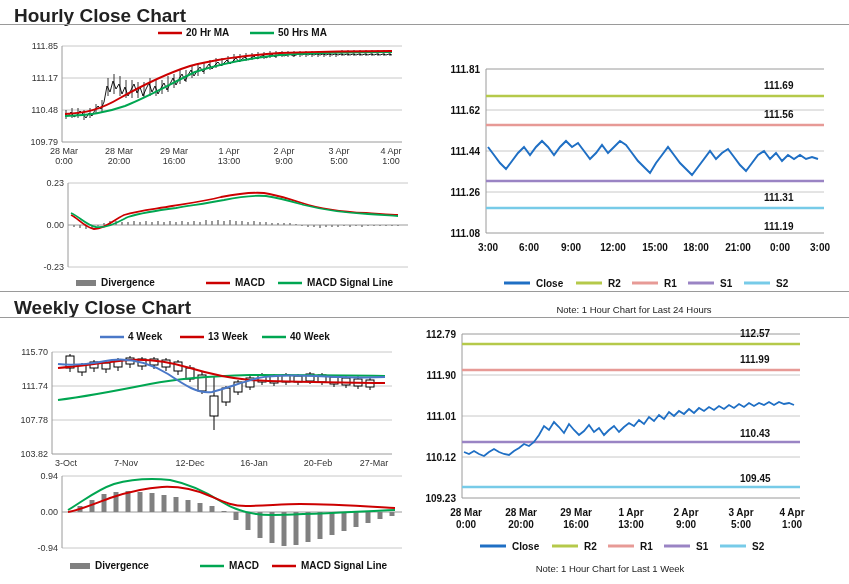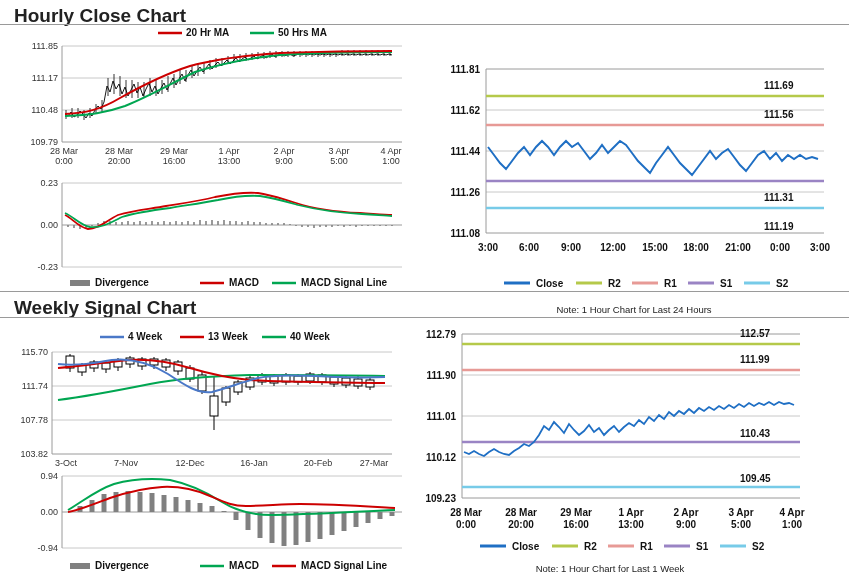--- a/index.html
+++ b/index.html
@@ -170,21 +170,21 @@
     <text class="axis-lbl" x="274" y="128" text-anchor="middle">2 Apr</text>
         <text class="axis-lbl" x="274" y="138" text-anchor="middle">9:00</text>
     <text class="axis-lbl" x="329" y="128" text-anchor="middle">3 Apr</text>
         <text class="axis-lbl" x="329" y="138" text-anchor="middle">5:00</text>
     <text class="axis-lbl" x="381" y="128" text-anchor="middle">4 Apr</text>
         <text class="axis-lbl" x="381" y="138" text-anchor="middle">1:00</text>
   </g>
 </svg>
 </div>
 
-<div class="block" style="left:10px; top:165px;">
+<div class="block" style="left:16px; top:165px;">
 <svg width="410" height="125" viewBox="0 0 410 125">
   <g>
     <line class="gridline" x1="52" y1="18" x2="392" y2="18"></line>
     <line class="axisline" x1="52" y1="60" x2="392" y2="60"></line>
     <line class="gridline" x1="52" y1="102" x2="392" y2="102"></line>
     <line class="axisline" x1="52" y1="18" x2="52" y2="102"></line>
   </g>
   <g>
     <text class="axis-lbl" x="48" y="21" text-anchor="end">0.23</text>
     <text class="axis-lbl" x="48" y="63" text-anchor="end">0.00</text>
@@ -313,21 +313,21 @@
     <line x1="264" y1="228" x2="290" y2="228" stroke="#9a84c4" stroke-width="3"></line>
     <text class="legend-lbl" x="296" y="232">S1</text>
     <line x1="320" y1="228" x2="346" y2="228" stroke="#77cbe8" stroke-width="3"></line>
     <text class="legend-lbl" x="352" y="232">S2</text>
   </g>
   <text class="note-lbl" x="210" y="258" text-anchor="middle">Note: 1 Hour Chart for Last 24 Hours</text>
 </svg>
 </div>
 
 <div class="hr-rule" style="top:291px;"></div>
-<div class="panel-title" style="left:14px; top:297px;">Weekly Signal Chart</div>
+<div class="panel-title" style="left:14px; top:297px;">Weekly Close Chart</div>
 <div class="hr-rule" style="top:317px;"></div>
 
 <div class="block" style="left:0; top:320px;">
 <svg width="410" height="150" viewBox="0 0 410 150">
   <g>
     <line x1="100" y1="17" x2="124" y2="17" stroke="#4a78c8" stroke-width="2.5"></line>
     <text class="legend-lbl" x="128" y="20">4 Week</text>
     <line x1="180" y1="17" x2="204" y2="17" stroke="#cc0000" stroke-width="2.5"></line>
     <text class="legend-lbl" x="208" y="20">13 Week</text>
     <line x1="262" y1="17" x2="286" y2="17" stroke="#00a651" stroke-width="2.5"></line>

